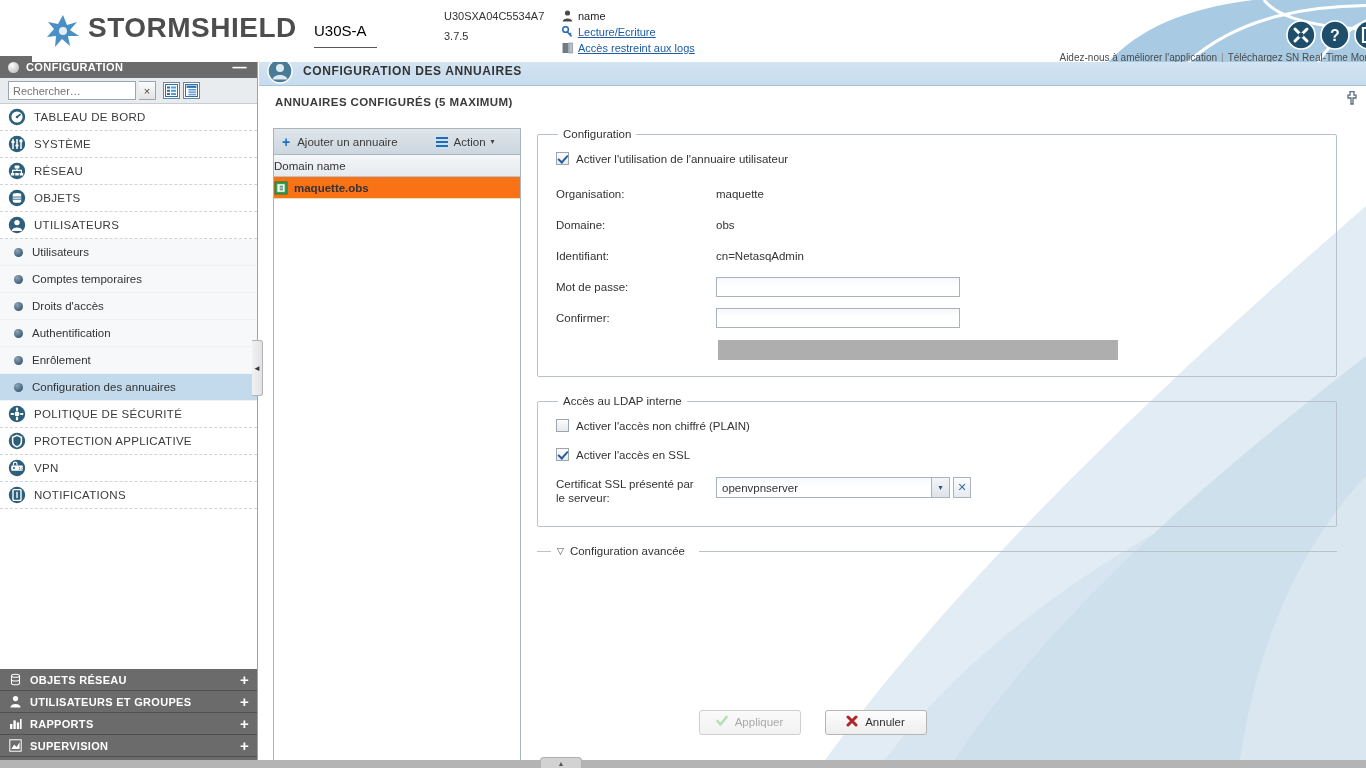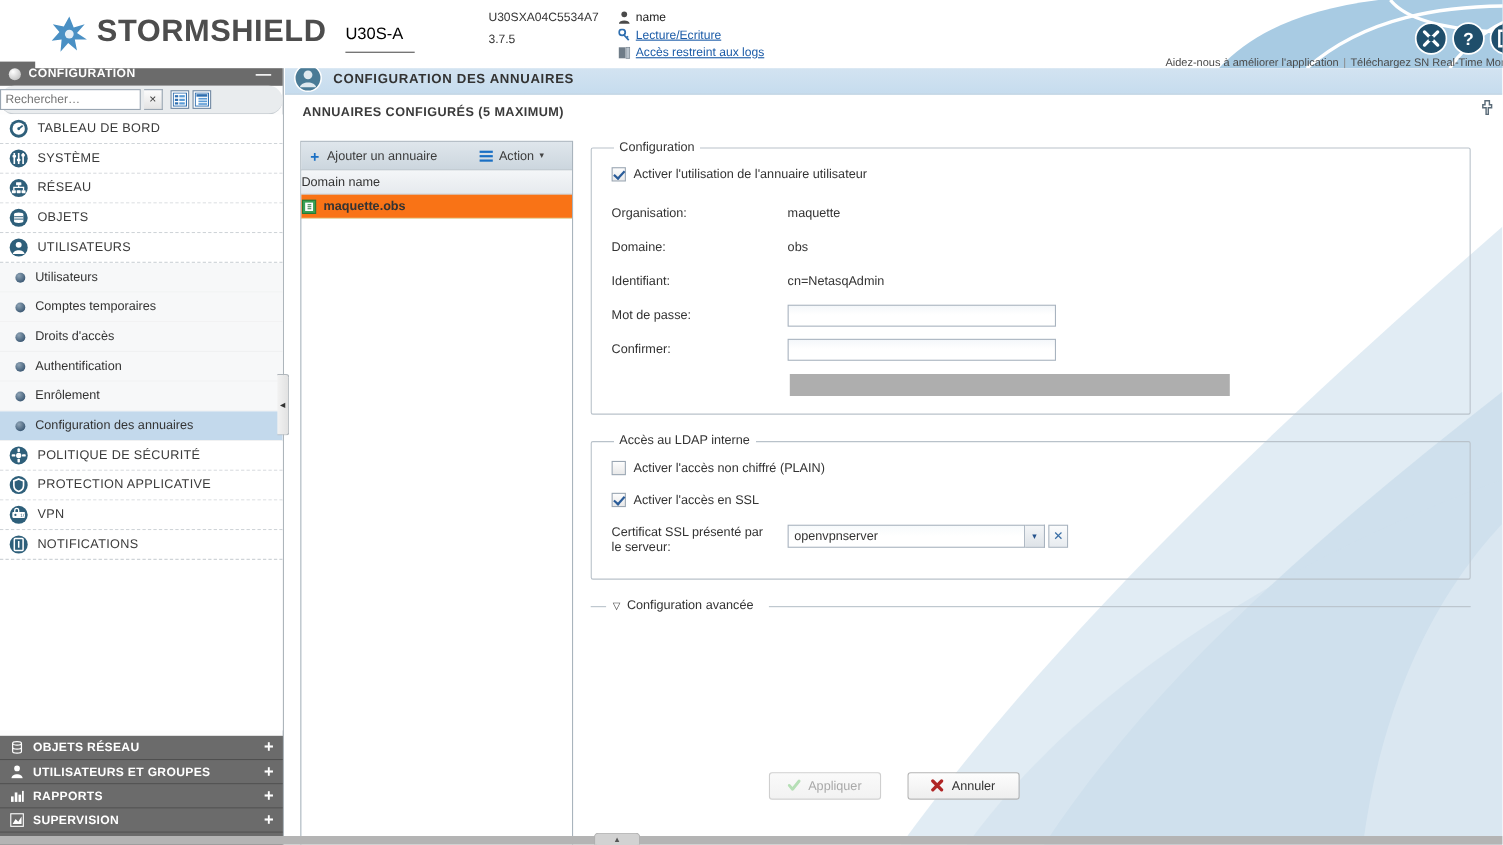--- a/index.html
+++ b/index.html
@@ -69,21 +69,21 @@
   .sb-header .minus { margin-left: auto; font-size: 14px; line-height: 10px; font-weight: bold; padding-right: 2px; }
   .collapse-btn {
     position: absolute; right: 0px; top: -14px; width: 20px; height: 14px;
     background: #d9d9d9; border: 1px solid #b4b4b4; border-bottom: none;
     display: flex; align-items: center; justify-content: center;
     color: #444; font-size: 10px; line-height: 10px;
   }
 
   .sb-search {
     height: 26px; background: #e9ecee; border-bottom: 1px solid #c6ccd1;
-    display: flex; align-items: center; padding: 0 0; gap: 3px; border-radius: 13px;
+    display: flex; align-items: center; padding: 0 8px; gap: 3px;
   }
   .sb-search input {
     width: 128px; height: 19px; border: 1px solid #9aa6b2; background: #fff;
     font-size: 11px; padding: 0 4px; color: #555; outline: none;
     font-family: "Liberation Sans", sans-serif;
   }
   .sb-search .clr {
     width: 17px; height: 19px; border: 1px solid #9aa6b2; border-left: none;
     background: linear-gradient(#fcfcfc,#e3e3e3);
     display: flex; align-items: center; justify-content: center;
@@ -243,21 +243,21 @@
     display: flex; align-items: center; gap: 6px;
     font-size: 11.5px; color: #333; margin-top: 2px; position: relative;
   }
   .adv-row .bar-left { width: 14px; height: 1px; background: #b9c2ca; }
   .adv-row .bar-right { flex: 1; height: 1px; background: #b9c2ca; margin-left: 8px; }
   .adv-tri { font-size: 9px; color: #444; }
 
   
   .btnbar {
     position: absolute; left: 0; bottom: 26px; width: 1107px; height: 40px;
-    display: flex; align-items: flex-start; justify-content: center; gap: 24px; z-index: 5;
+    display: flex; align-items: center; justify-content: center; gap: 24px; z-index: 5;
   }
   .btn {
     min-width: 102px; height: 25px; border: 1px solid #b5b5b5; border-radius: 3px;
     background: linear-gradient(#fdfdfd,#eeeeee);
     display: flex; align-items: center; justify-content: center; gap: 7px;
     font-size: 11.5px; color: #333;
   }
   .btn.disabled { color: #a9a9a9; border-color: #cfcfcf; background: linear-gradient(#fafafa,#f2f2f2); }
   .btn .bic { font-size: 12px; line-height: 12px; }
 

